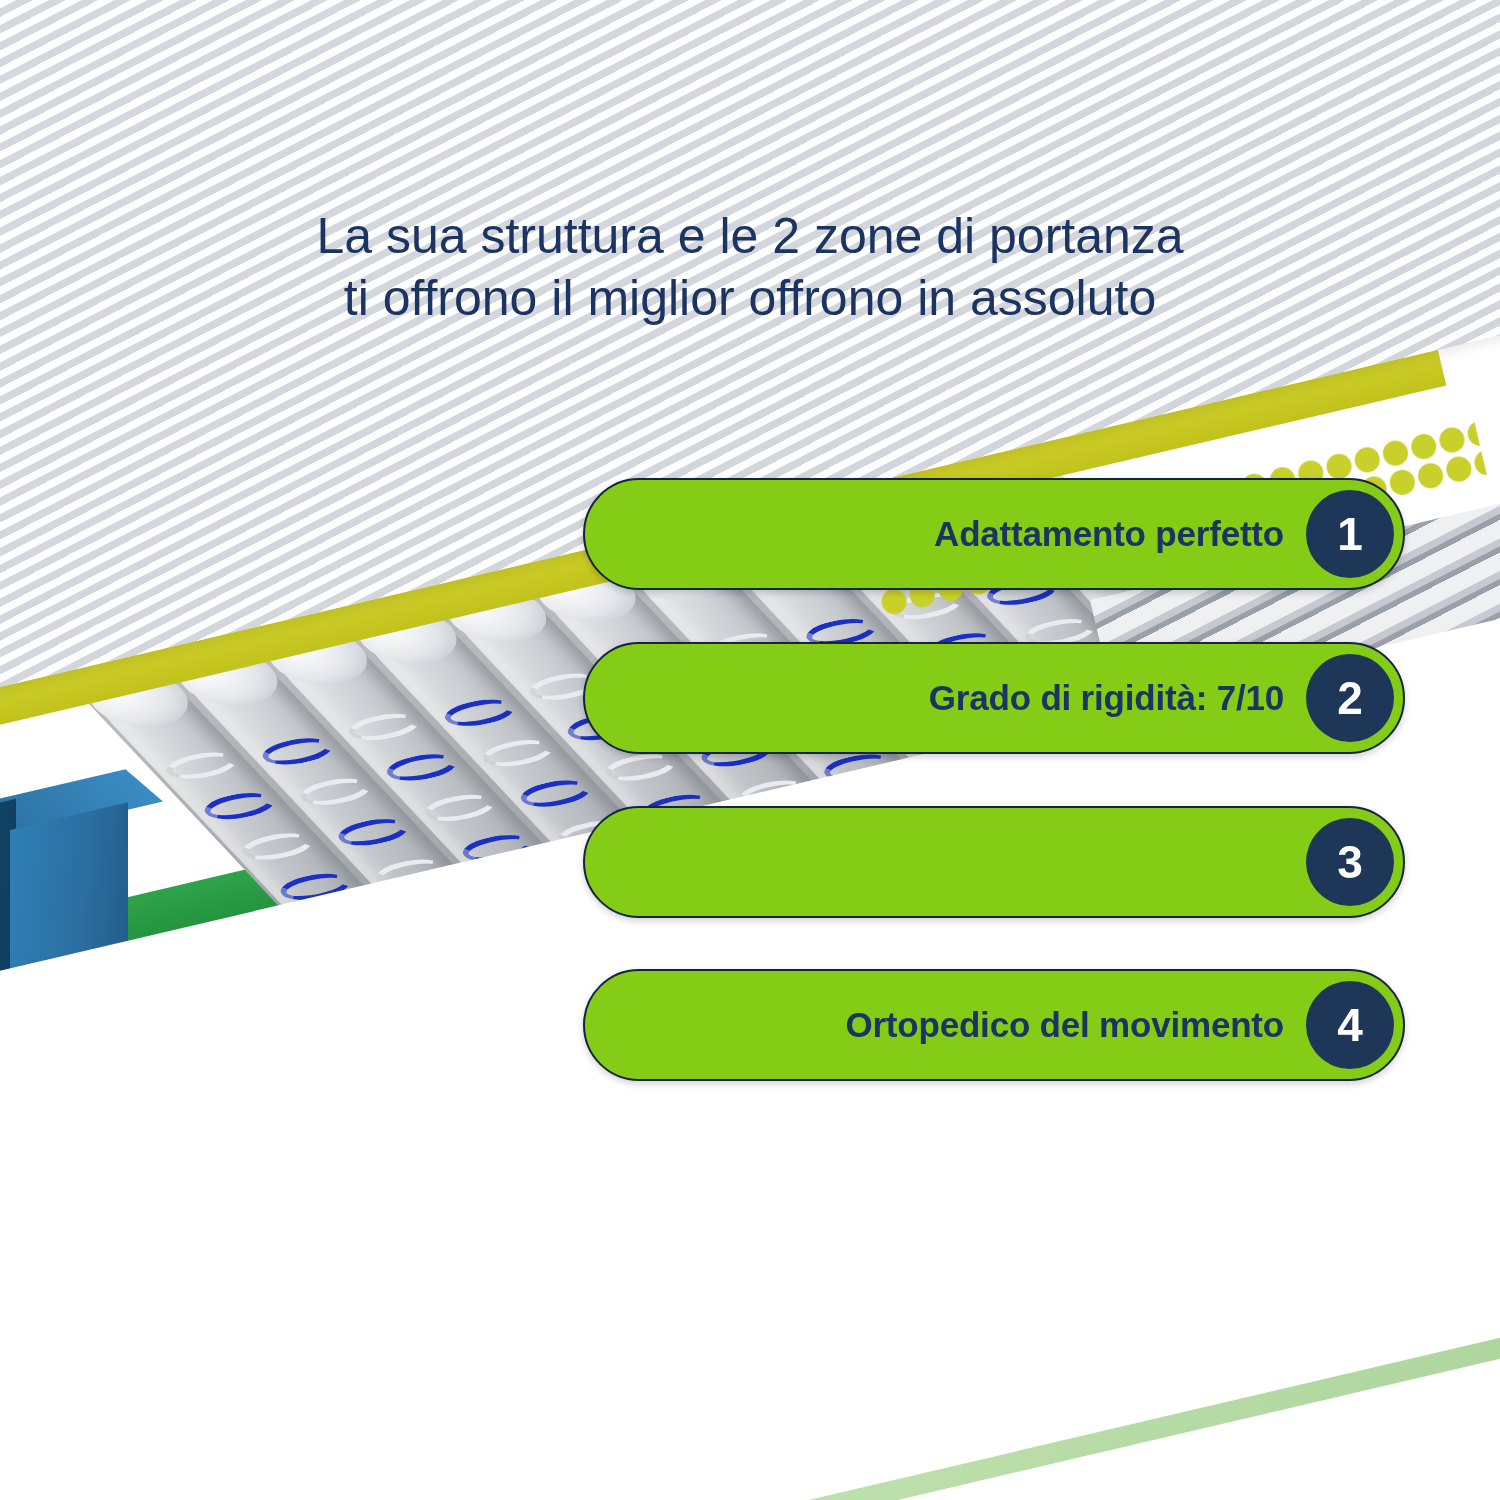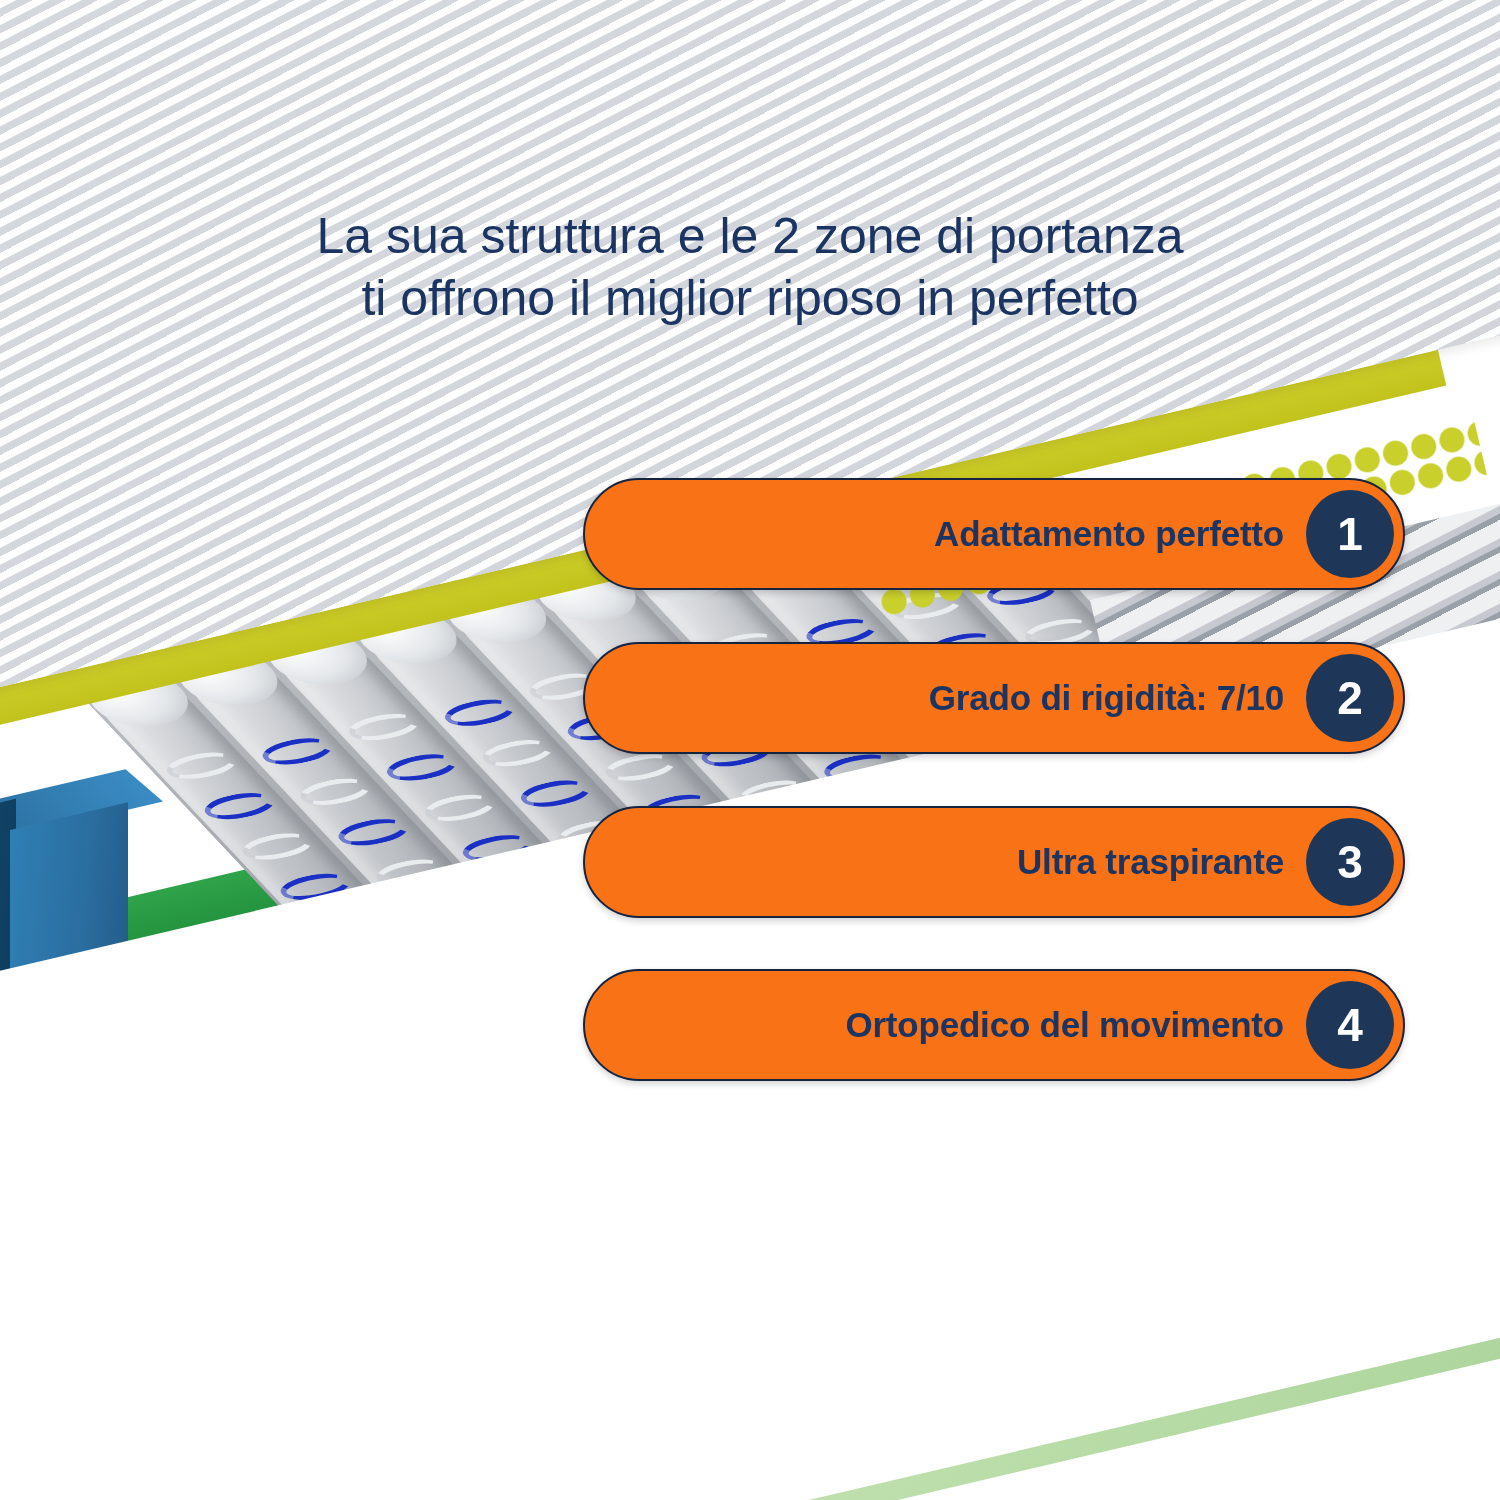--- a/index.html
+++ b/index.html
@@ -183,21 +183,21 @@
     font-size:74px;font-weight:bold;color:#1b3461;letter-spacing:-1px;line-height:1;
   }
   .subhead{
     position:absolute;left:0;right:0;top:205px;text-align:center;
     font-size:50px;font-weight:normal;color:#1b3461;line-height:1.24;
   }
 
   
   .pill{
     position:absolute;left:583px;width:818px;height:108px;
-    background:#f97316;border:2.5px solid #16243f;border-radius:60px;
+    background:#84cc16;border:2.5px solid #16243f;border-radius:60px;
     display:flex;align-items:center;justify-content:flex-end;
     box-shadow:0 3px 7px rgba(0,0,0,.18);
   }
   .pill-label{
     font-size:35px;font-weight:bold;color:#1b3461;
     white-space:nowrap;margin-right:22px;letter-spacing:-.2px;
   }
   .badge{
     width:88px;height:88px;margin-right:9px;flex:0 0 auto;
     border-radius:50%;background:#1e3759;
@@ -358,33 +358,32 @@
 
     <div class="top-surface"></div>
 
     <div class="mask mask-tl"></div>
     <div class="mask mask-bl"></div>
 
   </div>
 
   <div class="subhead">
     <div>La sua struttura e le 2 zone di portanza</div>
-    <div>ti offrono il miglior riposo in perfetto</div>
+    <div>ti offrono il miglior offrono in assoluto</div>
   </div>
 
   <div class="pill p1">
     <span class="pill-label">Adattamento perfetto</span>
     <span class="badge">1</span>
   </div>
   <div class="pill p2">
     <span class="pill-label">Grado di rigidità: 7/10</span>
     <span class="badge">2</span>
   </div>
   <div class="pill p3">
-    <span class="pill-label">Ultra traspirante</span>
     <span class="badge">3</span>
   </div>
   <div class="pill p4">
     <span class="pill-label">Ortopedico del movimento</span>
     <span class="badge">4</span>
   </div>
 
 </div>
 
 </body></html>

